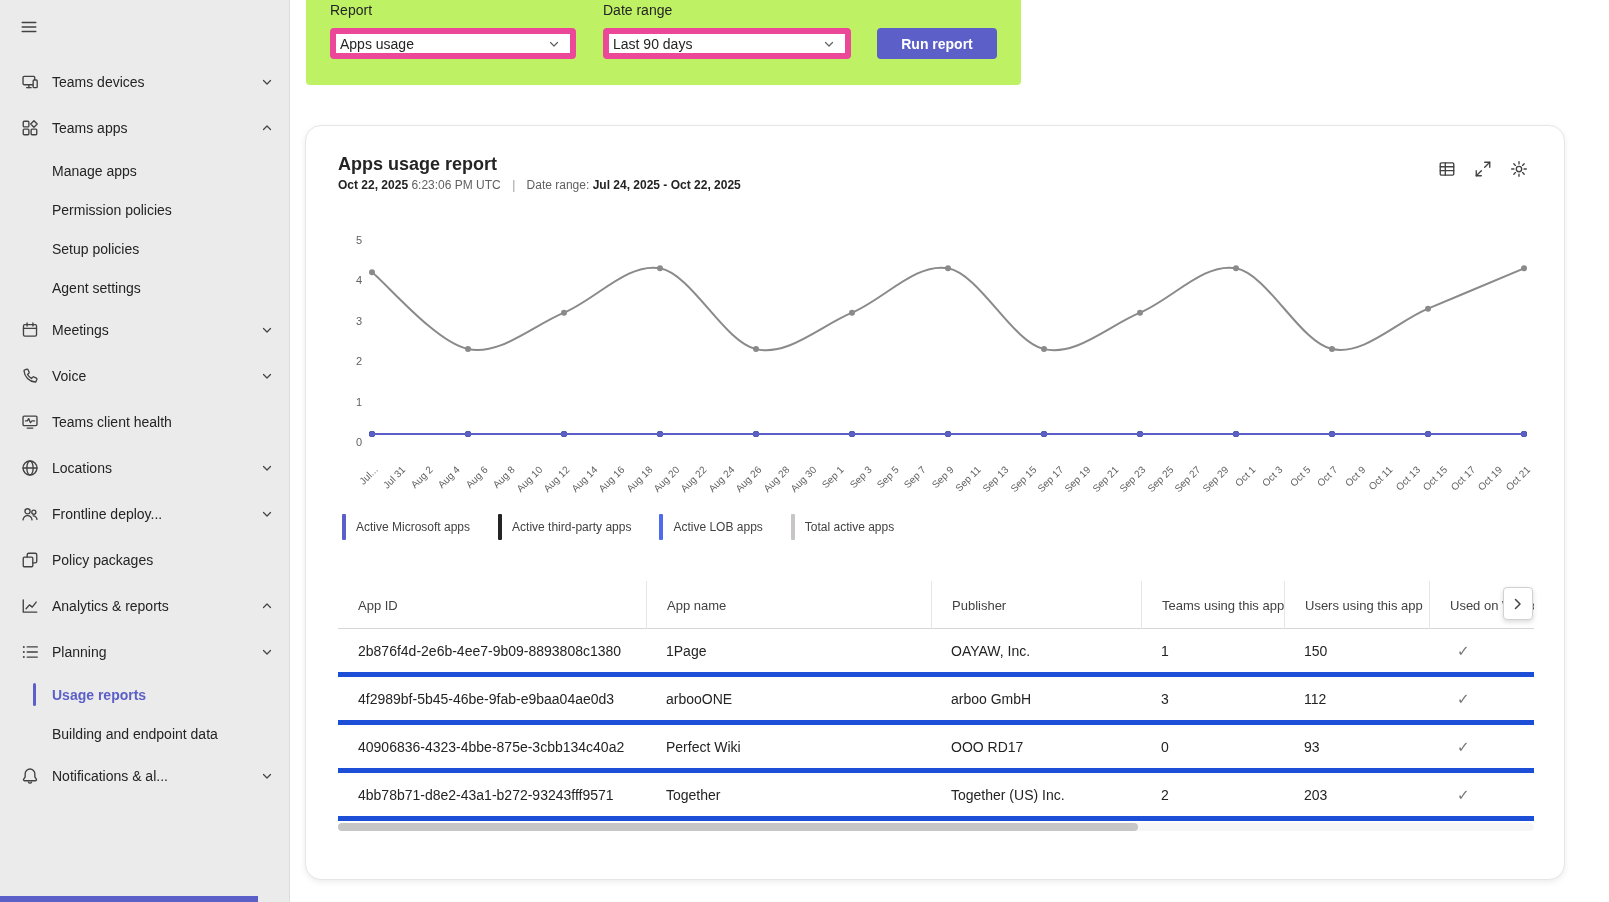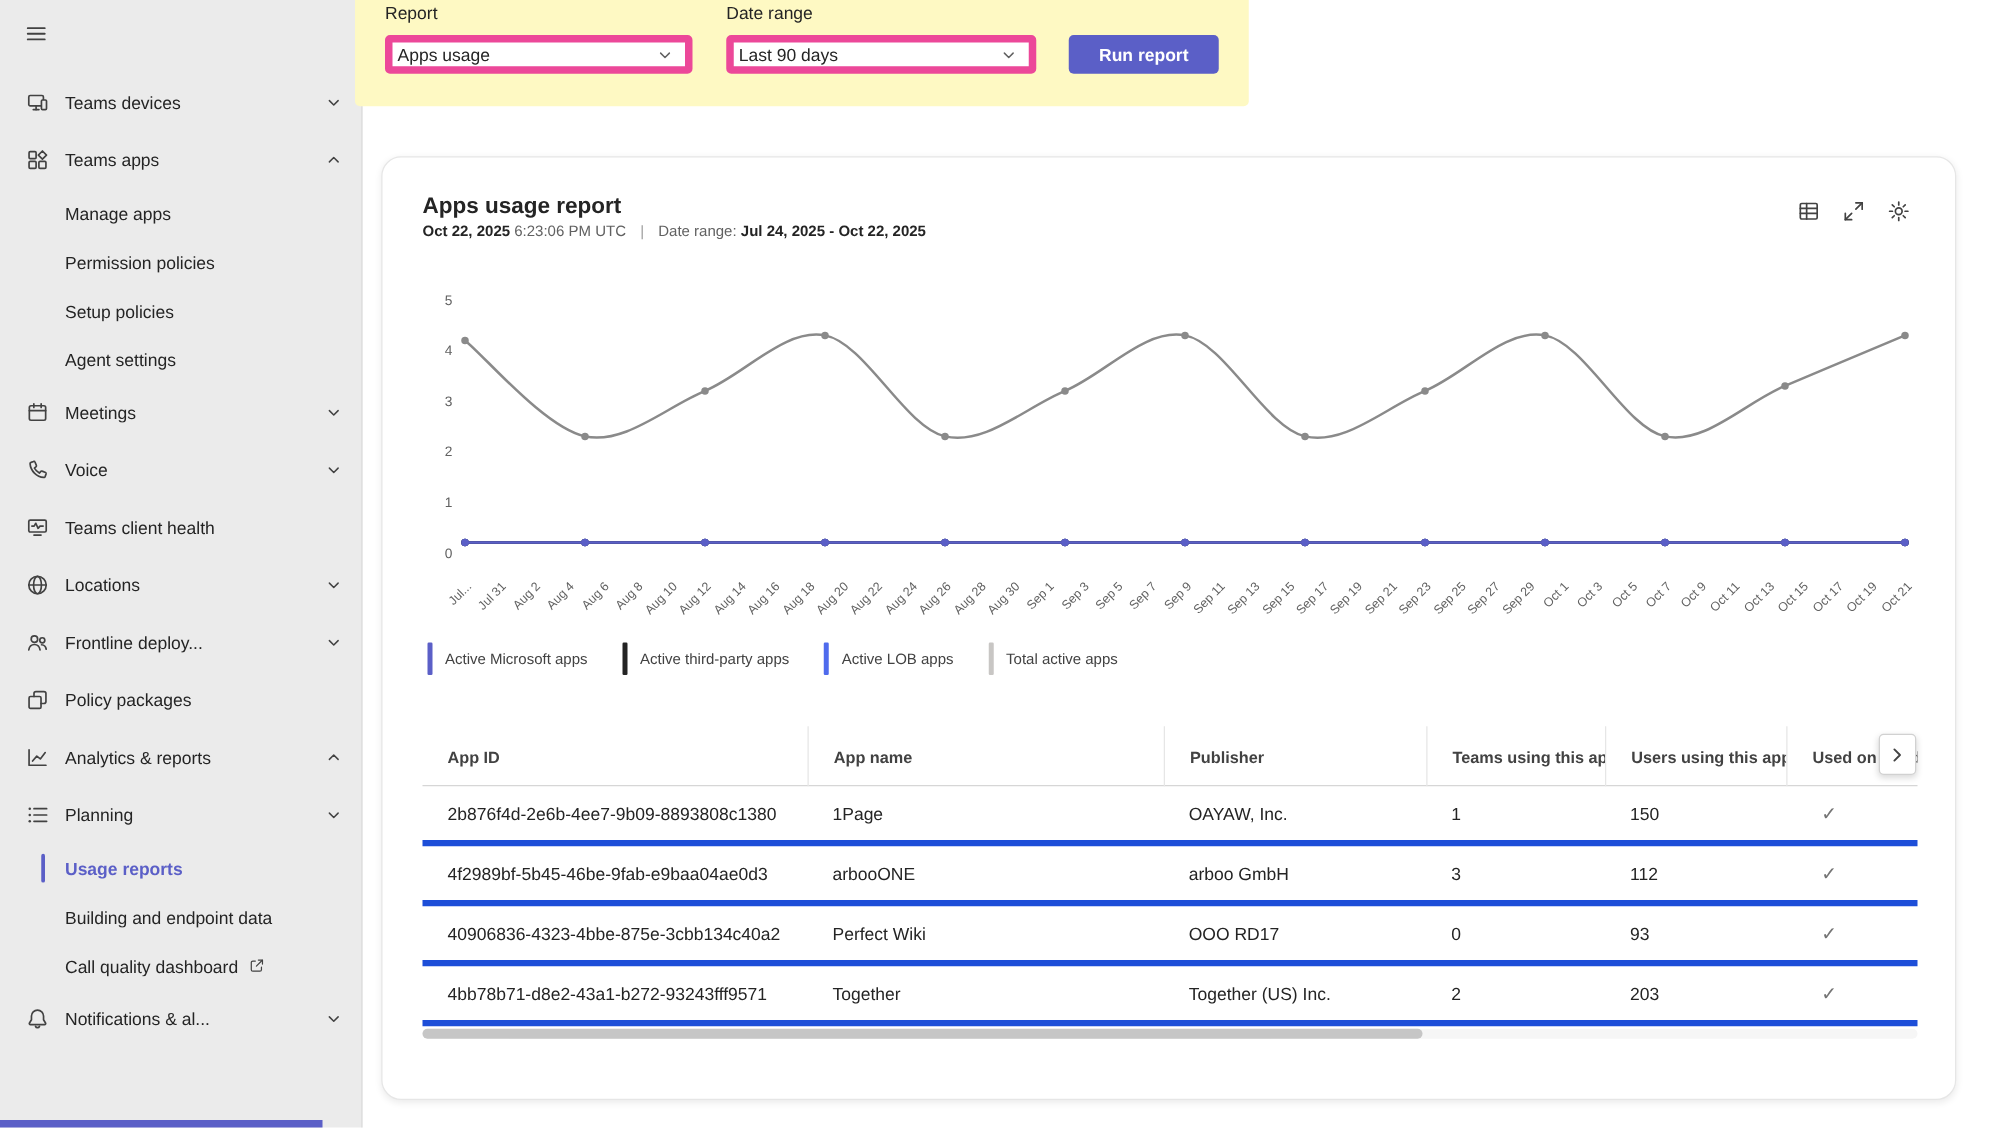--- a/index.html
+++ b/index.html
@@ -29,22 +29,22 @@
   .nav-label { white-space:nowrap; overflow:hidden; text-overflow:ellipsis; }
   .nav-item.sub { height:39px; padding-left:52px; }
   .chev { margin-left:auto; display:flex; flex:none; }
   .ext { margin-left:8px; display:flex; flex:none; }
   .nav-item.selected { color:#5b5fc7; font-weight:700; }
   .nav-item.selected::before { content:""; position:absolute; left:33px; top:8px; bottom:8px;
                                width:3px; border-radius:2px; background:#5b5fc7; }
   .sidebar-strip { position:absolute; left:0; bottom:0; width:258px; height:6px; background:#5b5fc7; }
 
   
-  .filters { position:absolute; left:284px; top:0; width:715px; height:85px;
-             background:#fef9c3; border-radius:0 0 4px 4px; }
+  .filters { position:absolute; left:306px; top:0; width:715px; height:85px;
+             background:#bef264; border-radius:0 0 4px 4px; }
   .filter-label { position:absolute; top:2px; font-size:14px; color:#242424; }
   .dropdown { position:absolute; top:28px; height:31px; background:#fff;
               border:6px solid #ec4899; border-radius:4px; display:flex; align-items:center;
               justify-content:space-between; padding:0 10px 0 4px; font-size:14px; cursor:pointer; }
   .run-btn { position:absolute; left:571px; top:28px; width:120px; height:31px;
              background:#5b5fc7; color:#fff; border:none; border-radius:4px;
              font-size:14px; font-weight:700; cursor:pointer; font-family:inherit; }
 
   
   .card { position:absolute; left:305px; top:125px; width:1260px; height:755px;
@@ -72,21 +72,21 @@
   .legend { position:absolute; left:36px; top:388px; display:flex; gap:28px; }
   .legend-item { display:flex; align-items:center; cursor:pointer; }
   .swatch { width:4px; height:26px; border-radius:1px; margin-right:10px; }
   .legend-label { font-size:12px; color:#424242; }
 
   
   .table { position:absolute; left:32px; top:455px; width:1196px; }
   .tr { display:grid; grid-template-columns:308px 285px 210px 143px 145px 105px;
         align-items:center; height:48px; }
   .thead { border-bottom:1px solid #d6d6d6; color:#424242; font-size:13px; }
-  .thead .td { height:48px; display:flex; align-items:center;font-weight:bold; }
+  .thead .td { height:48px; display:flex; align-items:center; }
   .thead .td + .td { border-left:1px solid #e6e6e6; }
   .tbody .tr { border-bottom:5px solid #1d4ed8; font-size:14px; color:#242424; }
   .td { padding-left:20px; overflow:hidden; white-space:nowrap; text-overflow:ellipsis; }
   .check { color:#757575; font-size:15px; padding-left:28px; }
 
   .hscroll { position:absolute; left:32px; top:697px; width:1196px; height:8px;
              background:#f6f6f6; border-radius:4px; cursor:pointer; }
   .hthumb { width:800px; height:8px; background:#c6c6c6; border-radius:4px; }
 
   .col-next { position:absolute; left:1197px; top:461px; width:30px; height:33px;
@@ -267,30 +267,20 @@
             <path d="M2.5 4.5L6 8l3.5-3.5"></path>
           </svg>
       </span>
     </div>
 
     <div class="nav-item sub selected">
       <span class="nav-label">Usage reports</span>
     </div>
     <div class="nav-item sub">
       <span class="nav-label">Building and endpoint data</span>
-    </div>
-    <div class="nav-item sub">
-      <span class="nav-label">Call quality dashboard</span>
-      <span class="ext">
-        <svg class="icon-stroke" width="13" height="13" viewBox="0 0 16 16">
-            <path d="M6.5 3.5H4c-.8 0-1.5.7-1.5 1.5v7c0 .8.7 1.5 1.5 1.5h7c.8 0 1.5-.7 1.5-1.5V9.5"></path>
-            <path d="M9.5 2.5h4v4"></path>
-            <path d="M13.3 2.7L7.5 8.5"></path>
-          </svg>
-      </span>
     </div>
 
     <div class="nav-item">
       <span class="nav-icon">
         <svg class="icon-stroke" width="18" height="18" viewBox="0 0 16 16">
             <path d="M8 1.8a4.3 4.3 0 0 0-4.3 4.3v2.6L2.3 11c-.3.5.1 1.2.7 1.2h10c.6 0 1-.7.7-1.2l-1.4-2.3V6.1A4.3 4.3 0 0 0 8 1.8z"></path>
             <path d="M6.6 13.4a1.5 1.5 0 0 0 2.8 0"></path>
           </svg>
       </span>
       <span class="nav-label">Notifications &amp; al...</span>

